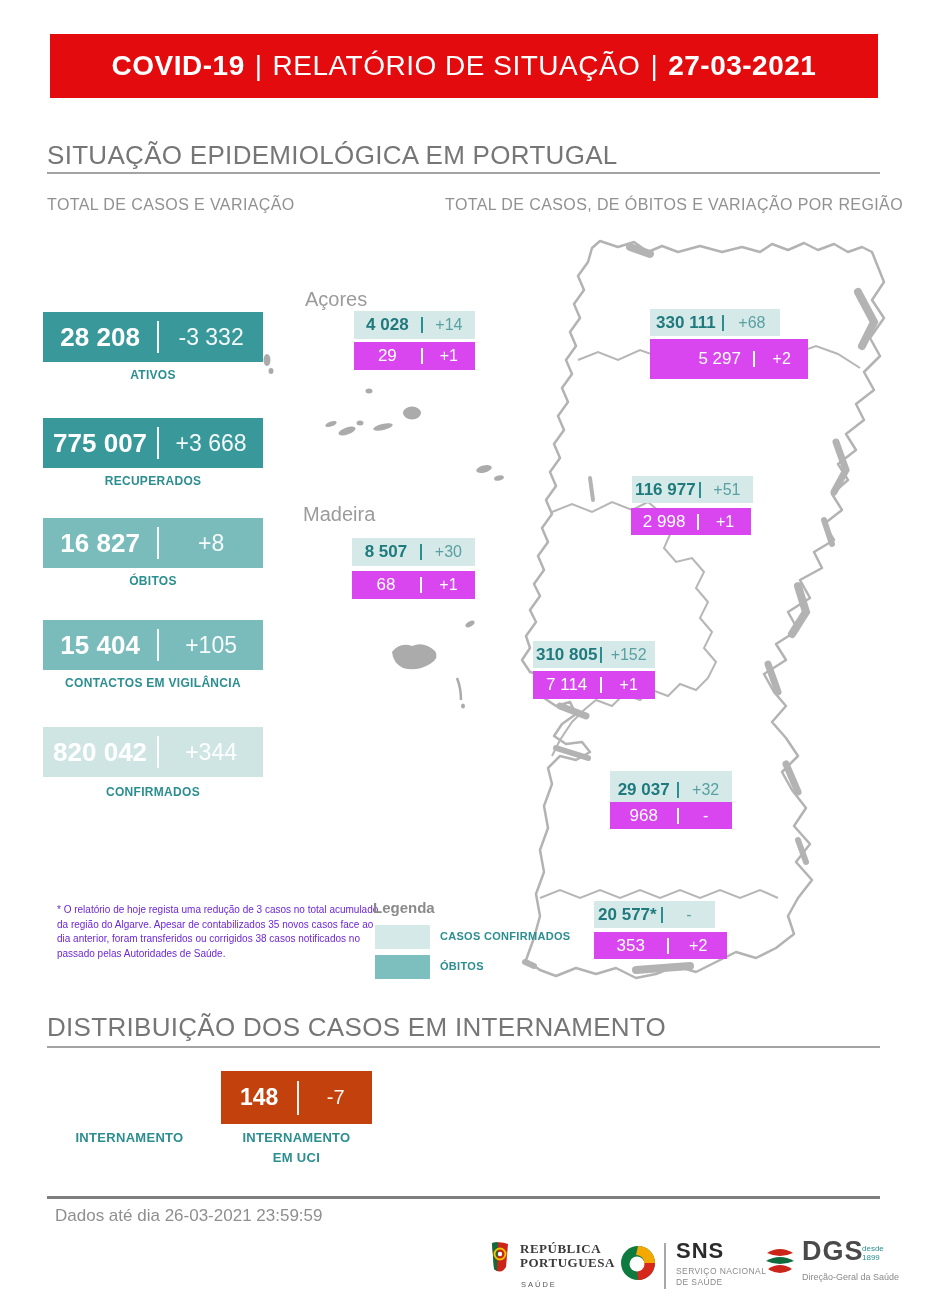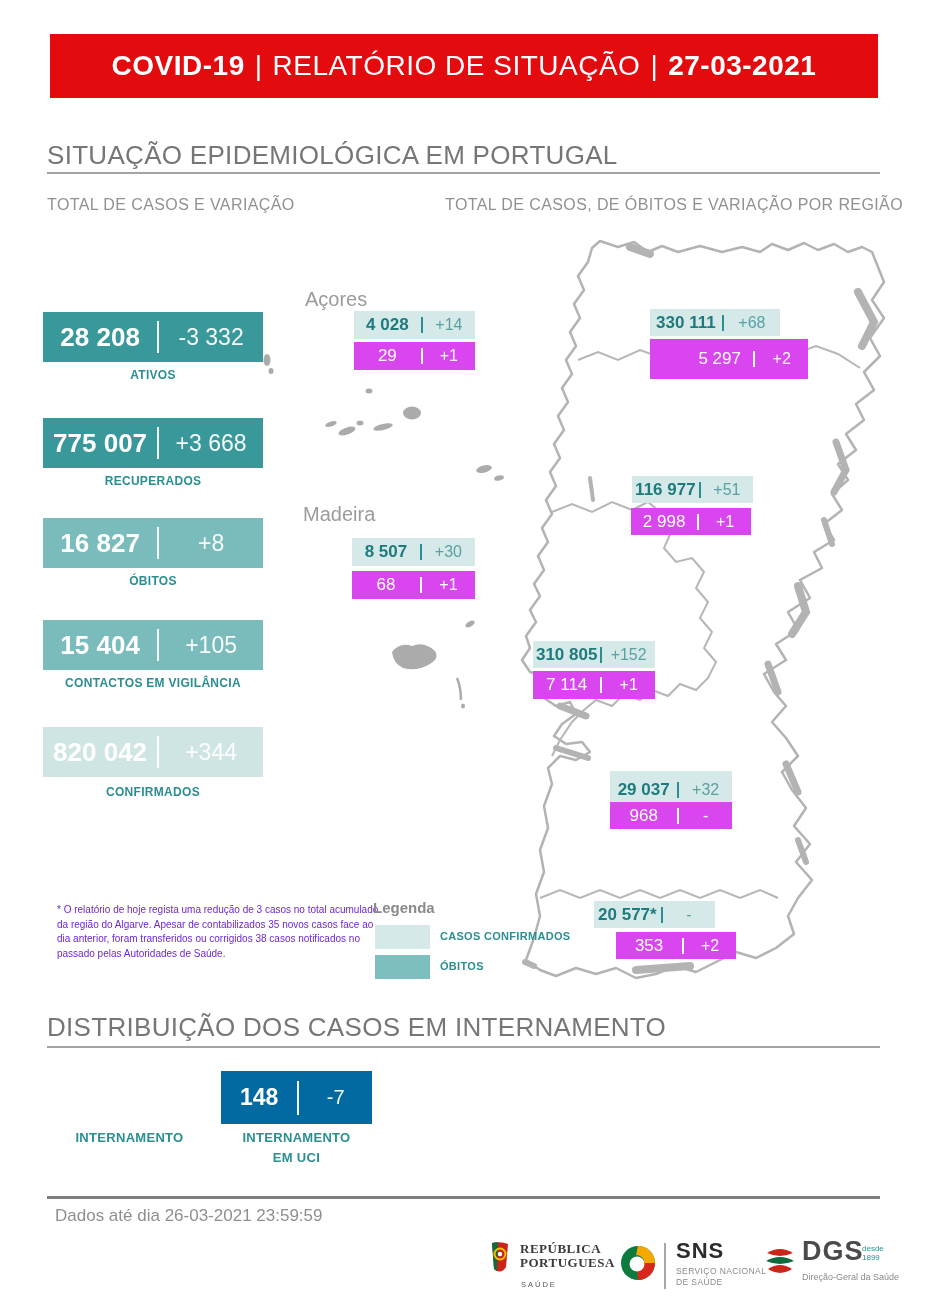--- a/index.html
+++ b/index.html
@@ -253,39 +253,39 @@
     <span class="val">968</span>
     <span class="vl"></span>
     <span class="var">-</span>
   </div>
 
   <div class="rrow rlight" style="left:594px;top:901px;width:121px;height:27px;">
     <span class="val">20 577*</span>
     <span class="vl"></span>
     <span class="var">-</span>
   </div>
-  <div class="rrow rteal" style="left:616px;top:932px;width:120px;height:27px;">
+  <div class="rrow rteal" style="left:594px;top:932px;width:133px;height:27px;">
     <span class="val">353</span>
     <span class="vl"></span>
     <span class="var">+2</span>
   </div>
 
   <div class="footnote">* O relatório de hoje regista uma redução de 3 casos no total acumulado da região do Algarve. Apesar de contabilizados 35 novos casos face ao dia anterior, foram transferidos ou corrigidos 38 casos notificados no passado pelas Autoridades de Saúde.</div>
   <div class="legend-title">Legenda</div>
   <div class="swatch bg-light" style="top:925px;background:#d5e9e8;"></div>
   <div class="legend-label" style="top:930px;">CASOS CONFIRMADOS</div>
   <div class="swatch" style="top:955px;background:#7cbfbe;"></div>
   <div class="legend-label" style="top:960px;">ÓBITOS</div>
 
   <div class="sec-title" style="top:1012px;">DISTRIBUIÇÃO DOS CASOS EM INTERNAMENTO</div>
   <div class="rule" style="top:1046px;"></div>
 
   <div class="ilabel" style="left:52px;top:1130px;width:155px;">INTERNAMENTO</div>
 
-  <div class="ibox" style="left:221px;width:151px;background:#0369a1;">
+  <div class="ibox" style="left:221px;width:151px;background:#c2410c;">
     <span class="val">148</span>
     <span class="vl"></span>
     <span class="var">-7</span>
   </div>
   <div class="ilabel" style="left:221px;top:1130px;width:151px;">INTERNAMENTO</div>
   <div class="ilabel" style="left:221px;top:1150px;width:151px;">EM UCI</div>
 
   <div class="rule" style="top:1196px;height:3px;background:#7e7e7e;"></div>
   <div class="footer-note">Dados até dia 26-03-2021 23:59:59</div>
 

